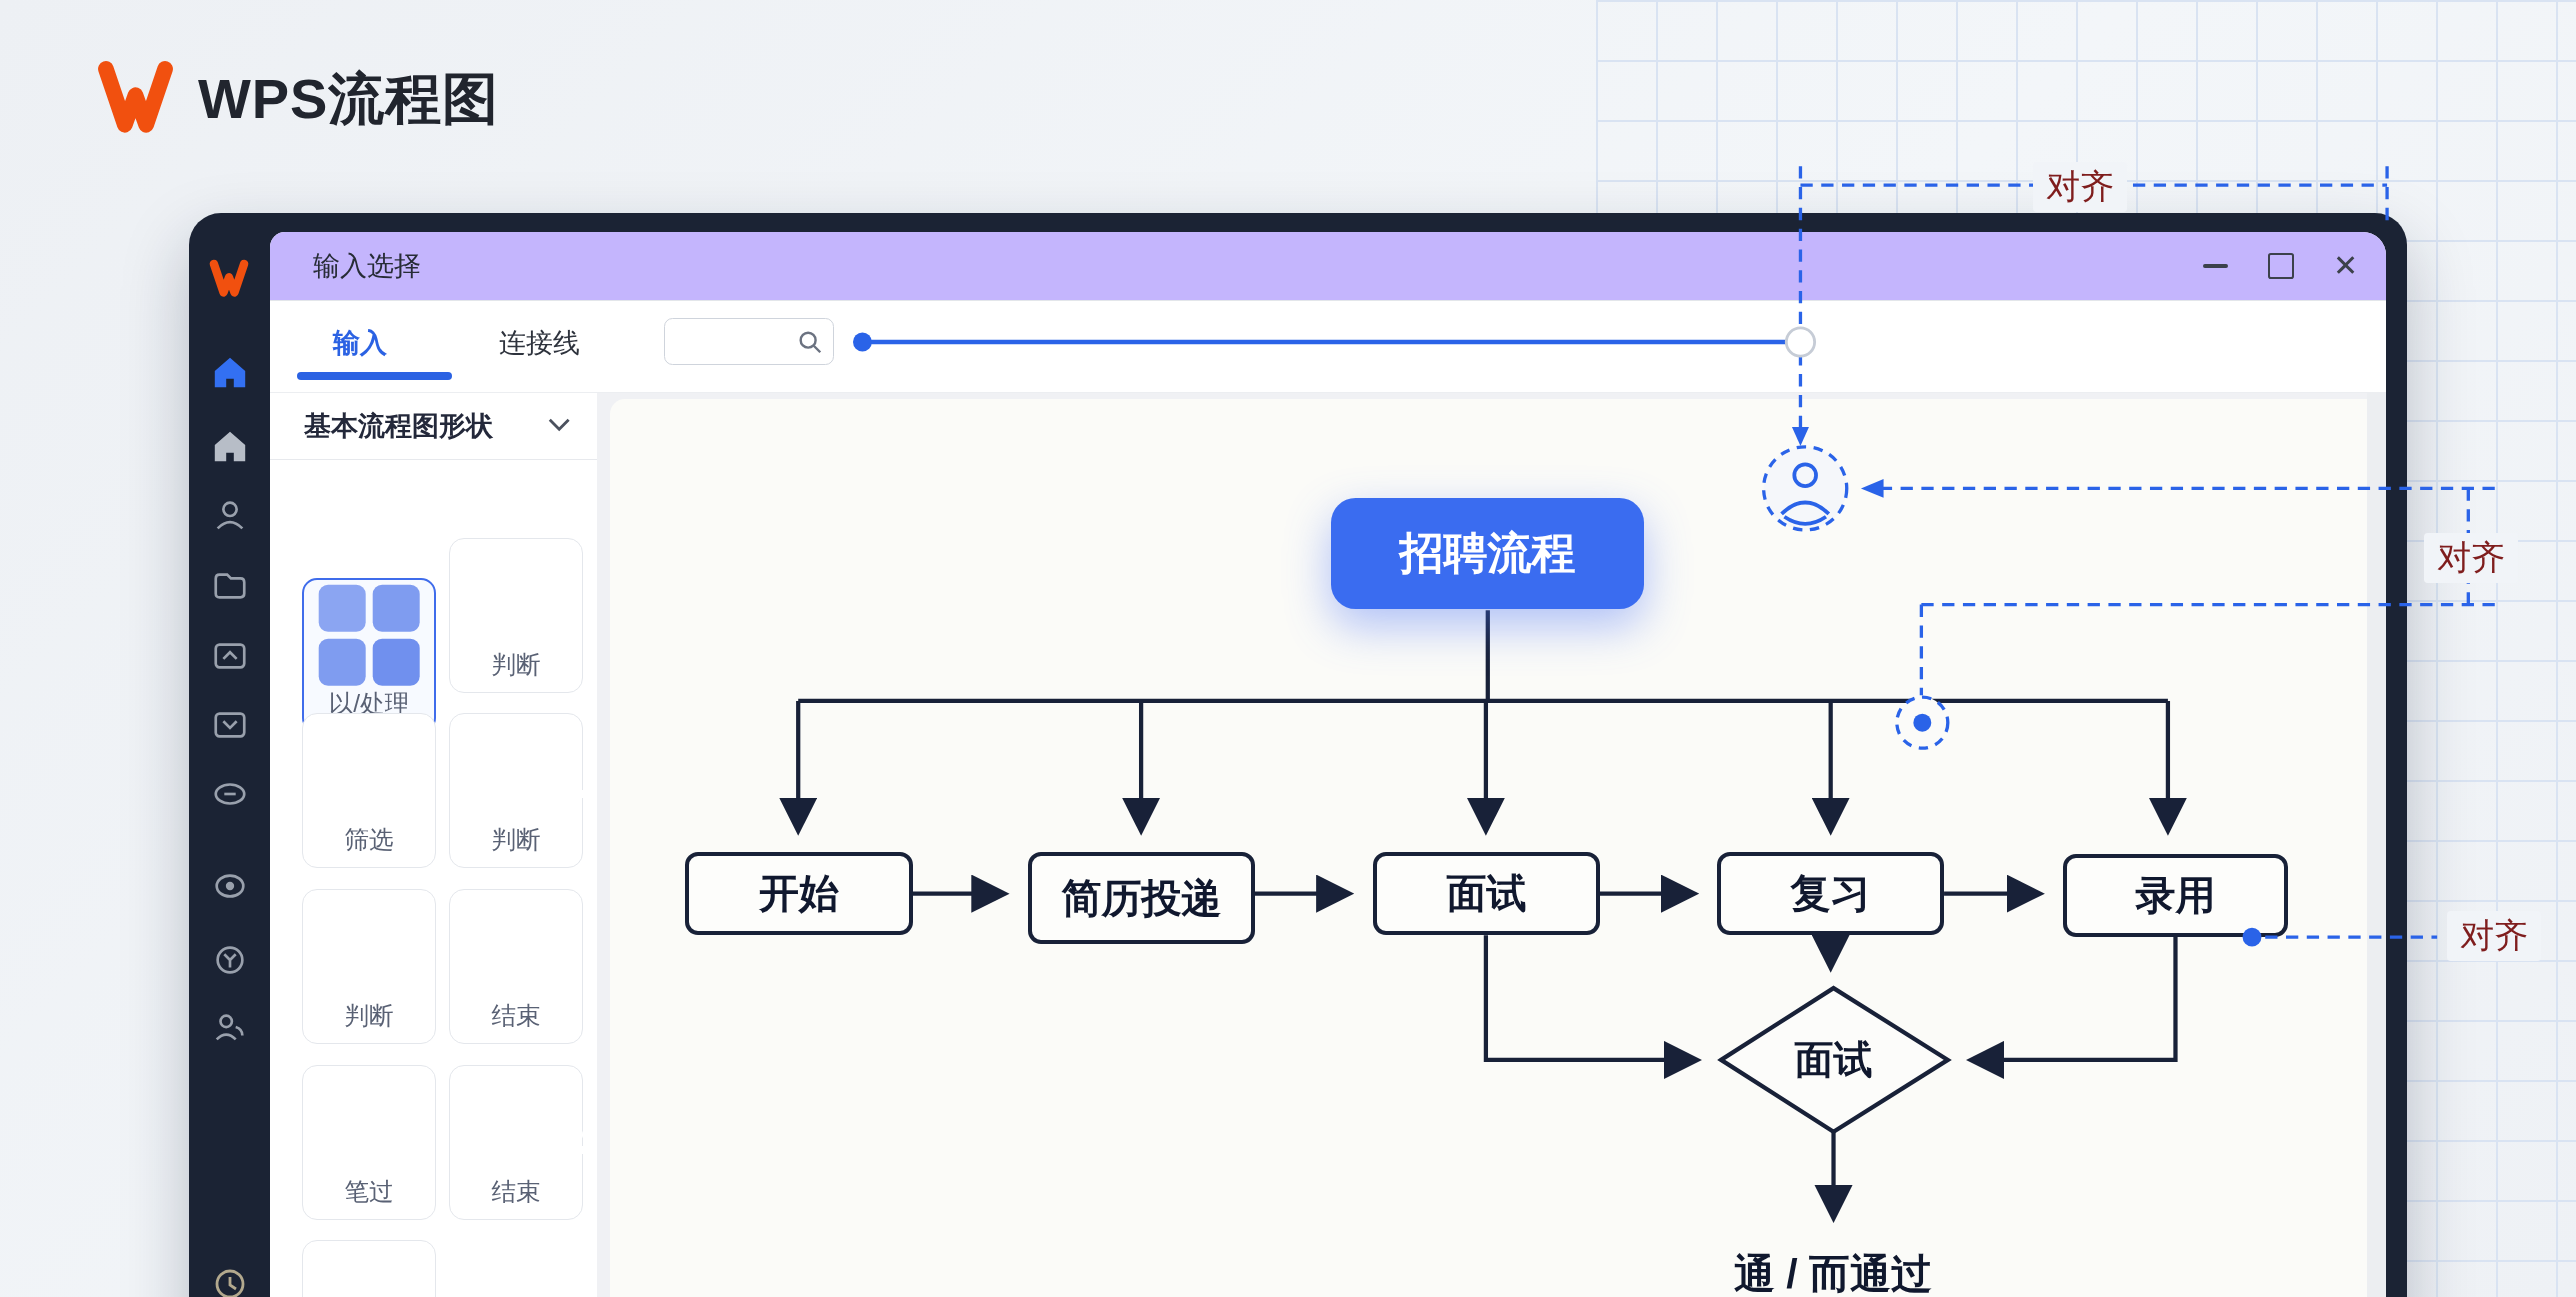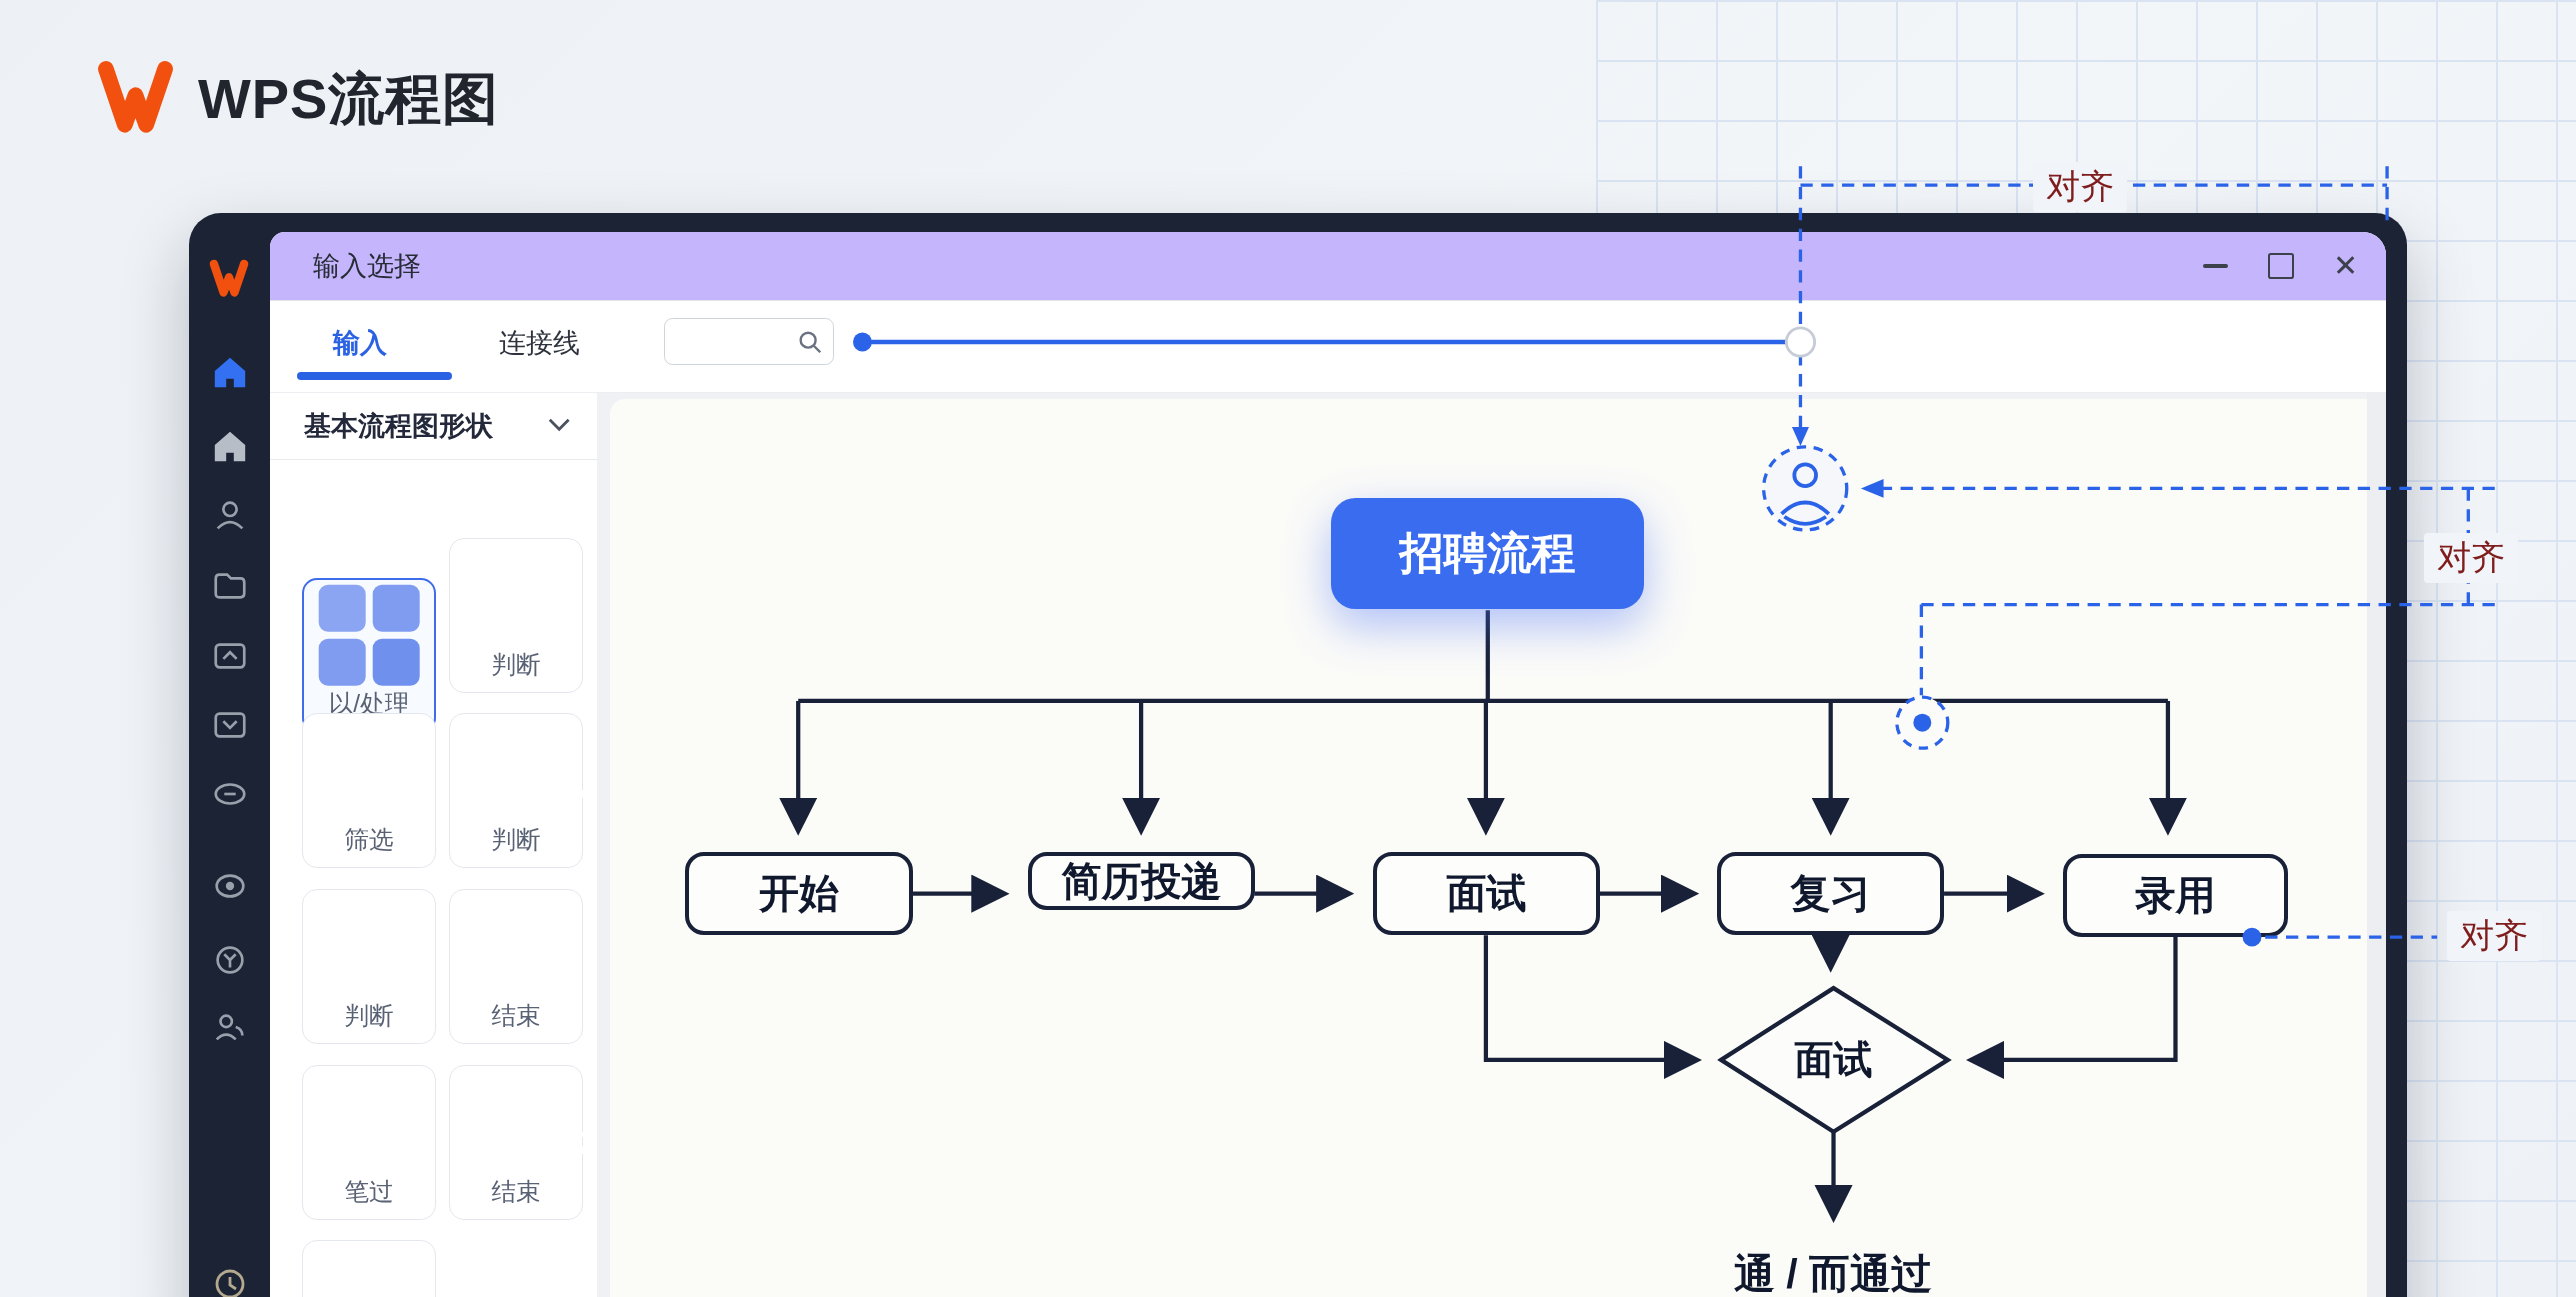--- a/index.html
+++ b/index.html
@@ -56,21 +56,21 @@
   .t-dots i{position:absolute;bottom:9.4px;width:18px;height:18px;border-radius:50%;background:#ffffff;}
   .t-dots i.d1{left:19px;} .t-dots i.d2{right:19px;}
   
   .canvas-wrap{position:relative;flex:1;background:#f0f1f4;}
   .canvas{position:absolute;left:13.2px;top:5.7px;right:19px;bottom:0;background:#fbfbf8;border-radius:15px 0 0 0;}
   .scrollstrip{position:absolute;right:0;top:0;bottom:0;width:19px;background:#eceef1;}
   
   .sb-icon{position:absolute;width:42px;height:42px;display:flex;align-items:center;justify-content:center;cursor:pointer;z-index:12;}
   
   .flow-svg{position:absolute;left:0;top:0;z-index:25;pointer-events:none;}
-  .node{position:absolute;box-sizing:border-box;border:4.7px solid #182138;border-radius:19px;background:#fdfdfb;display:flex;align-items:center;justify-content:center;font-size:40px;font-weight:600;color:#10182e;z-index:30;cursor:pointer;}
+  .node{position:absolute;box-sizing:border-box;border:4.7px solid #182138;border-radius:13px;background:#fdfdfb;display:flex;align-items:center;justify-content:center;font-size:40px;font-weight:600;color:#10182e;z-index:30;cursor:pointer;}
   .node-title{position:absolute;left:1331px;top:498px;width:313px;height:111px;background:#3a6cf0;border:none;border-radius:24.6px;display:flex;align-items:center;justify-content:center;font-size:44px;font-weight:700;color:#ffffff;z-index:30;box-shadow:0 17px 45px rgba(72,112,245,.42);cursor:pointer;}
   .diamond-label{position:absolute;left:1758px;top:1035px;width:151px;height:49px;display:flex;align-items:center;justify-content:center;font-size:39px;font-weight:600;color:#10182e;z-index:31;}
   .result-text{position:absolute;left:1682px;top:1247px;width:302px;text-align:center;font-size:41px;font-weight:600;color:#10182e;z-index:31;}
   
   .anno-svg{position:absolute;left:0;top:0;z-index:50;pointer-events:none;}
   .align-lbl{position:absolute;z-index:55;font-size:34px;color:#7f1d1d;background:#f1f4f8;padding:1.9px 13.2px;border-radius:3.8px;}
   .al-top{left:2033px;top:162px;}
   .al-mid{left:2424px;top:533px;}
   .al-bot{left:2447px;top:911px;}
 </style>
@@ -276,21 +276,21 @@
       <path d="M1573 990 V1122 H1795" marker-end="url(#mArr)"></path>
       <path d="M1938 990 V1023" marker-end="url(#mArr)"></path>
       <path d="M2303 990 V1122 H2088" marker-end="url(#mArr)"></path>
       <path d="M1941 1198 V1288" marker-end="url(#mArr)"></path>
       <polygon points="1822,1122 1941,1046 2062,1122 1941,1198" fill="#fcfcfa"></polygon>
     </g>
   </svg>
 
   <div class="node-title">招聘流程</div>
   <div class="node" style="left:685px;top:852px;width:228px;height:83px;">开始</div>
-  <div class="node" style="left:1028px;top:852px;width:227px;height:58px;">简历投递</div>
+  <div class="node" style="left:1028px;top:852px;width:227px;height:92px;">简历投递</div>
   <div class="node" style="left:1373px;top:852px;width:227px;height:83px;">面试</div>
   <div class="node" style="left:1717px;top:852px;width:227px;height:83px;">复习</div>
   <div class="node" style="left:2063px;top:854px;width:225px;height:83px;">录用</div>
   <div class="diamond-label">面试</div>
   <div class="result-text">通 / 而通过</div>
 
   <svg class="anno-svg" width="2576" height="1298" viewBox="0 0 2727 1374">
     <g stroke="#2a63e8" stroke-width="3.5" fill="none">
 
       <path d="M913 362 H1898" stroke-width="5"></path>

